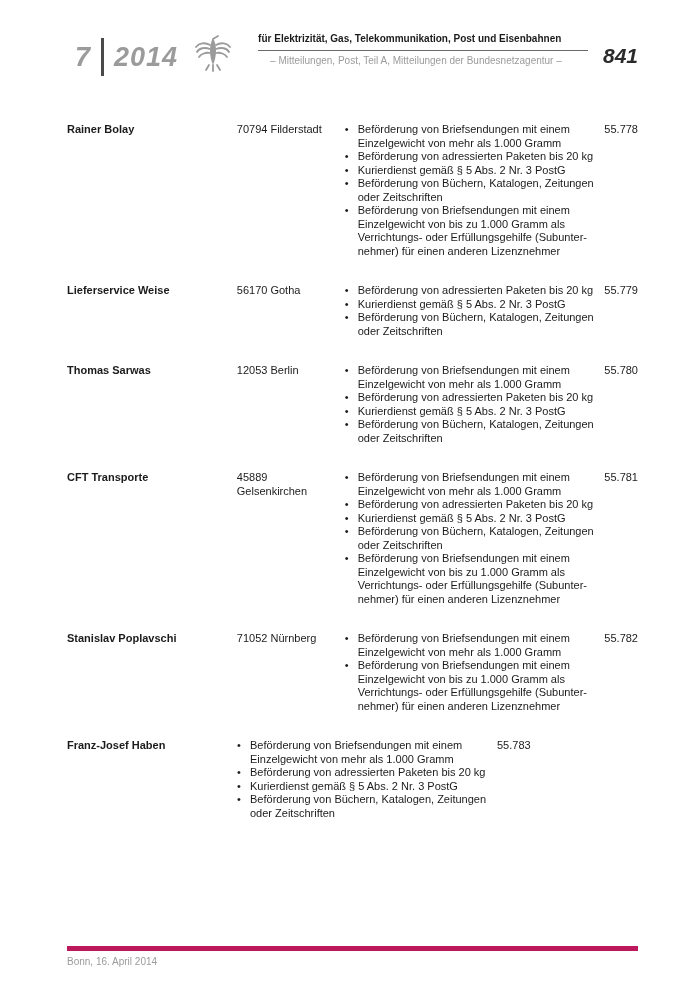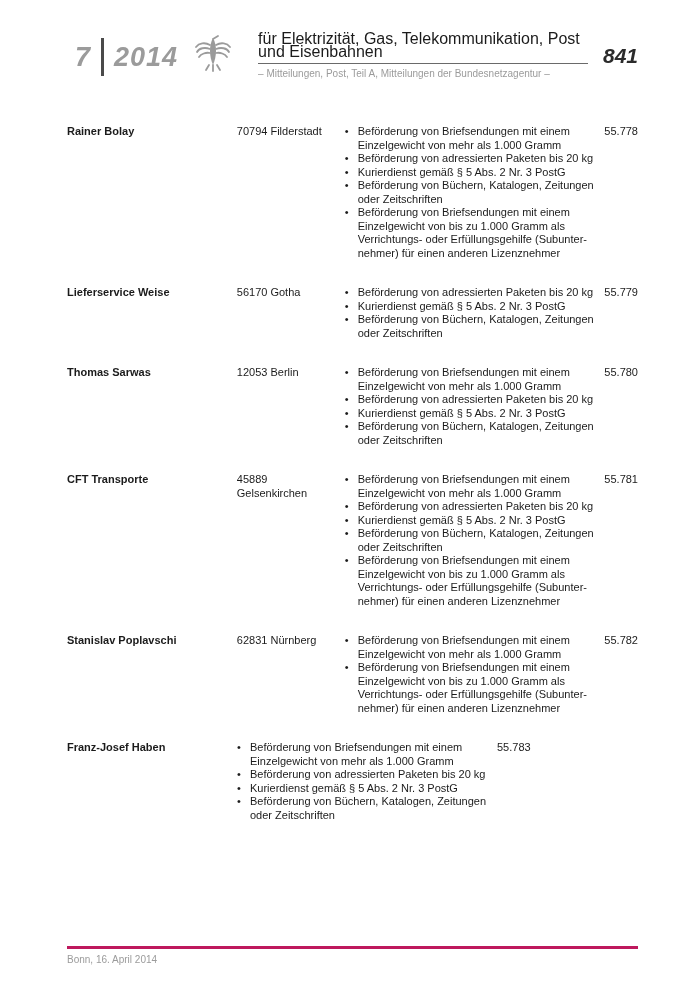--- a/index.html
+++ b/index.html
@@ -17,43 +17,43 @@
   .header { display:flex; align-items:flex-start; }
   .issue {
     display:flex; align-items:center;
     color:#9b9b9b; font-weight:bold; font-style:italic;
     font-size:27px; margin-left:8px; margin-top:8px; letter-spacing:1px;
   }
   .issue-bar { width:3px; height:38px; background:#4a4a4a; margin:0 10px; }
   .eagle-wrap { margin-left:16px; margin-top:2px; }
   .masthead { margin-left:26px; width:330px; padding-top:2px; }
   .masthead .t1 { font-size:11.5px; font-weight:bold; line-height:14px; }
-  .masthead .t2 { font-size:16px; font-weight:normal; line-height:13px; }
+  .masthead .t2 { font-size:10px; font-weight:bold; line-height:13px; }
   .masthead .rule { height:1px; background:#6a6a6a; margin-top:5px; }
-  .masthead .sub { color:#9b9b9b; font-size:10px; margin-top:4px; line-height:12px; }
+  .masthead .sub { color:#9b9b9b; font-size:10px; margin-top:4px; line-height:12px;margin-left:12px; }
   .pageno {
     margin-left:auto; margin-top:14px;
     font-size:21px; font-weight:bold; font-style:italic; color:#2b2b2b;
   }
 
   
   .entries { margin-top:45px; }
   .entry { display:flex; font-size:11px; line-height:13.5px; margin-bottom:26px; }
   .col-name { width:170px; font-weight:bold; padding-right:8px; }
   .col-loc  { width:108px; padding-right:12px; }
   .col-services { width:260px; }
   .col-num { flex:1; padding-left:0; }
   .service-item { display:flex; }
   .service-item .bullet { width:13px; flex:0 0 13px; }
   .service-item .service-text { flex:1; }
 
   
   .footer {
     position:absolute; left:67px; right:62px; top:946px;
-    border-top:3px solid #be185d;
+    border-top:5px solid #be185d;
     padding-top:5px;
     color:#9b9b9b; font-size:10px;
   }
 </style>
 </head>
 <body>
 
 <div class="page">
 
   <div class="header">
@@ -186,21 +186,21 @@
           <div class="service-item">
             <span class="bullet">•</span>
             <span class="service-text">Beförderung von Briefsendungen mit einem Einzelgewicht von bis zu 1.000 Gramm als Verrichtungs- oder Erfüllungsgehilfe (Subunter­nehmer) für einen anderen Lizenznehmer</span>
           </div>
         </div>
       <div class="col-num">55.781</div>
     </div>
 
     <div class="entry">
       <div class="col-name">Stanislav Poplavschi</div>
-      <div class="col-loc">62831 Nürnberg</div>
+      <div class="col-loc">71052 Nürnberg</div>
       <div class="col-services">
           <div class="service-item">
             <span class="bullet">•</span>
             <span class="service-text">Beförderung von Briefsendungen mit einem Einzelgewicht von mehr als 1.000 Gramm</span>
           </div>
           <div class="service-item">
             <span class="bullet">•</span>
             <span class="service-text">Beförderung von Briefsendungen mit einem Einzelgewicht von bis zu 1.000 Gramm als Verrichtungs- oder Erfüllungsgehilfe (Subunter­nehmer) für einen anderen Lizenznehmer</span>
           </div>
         </div>

